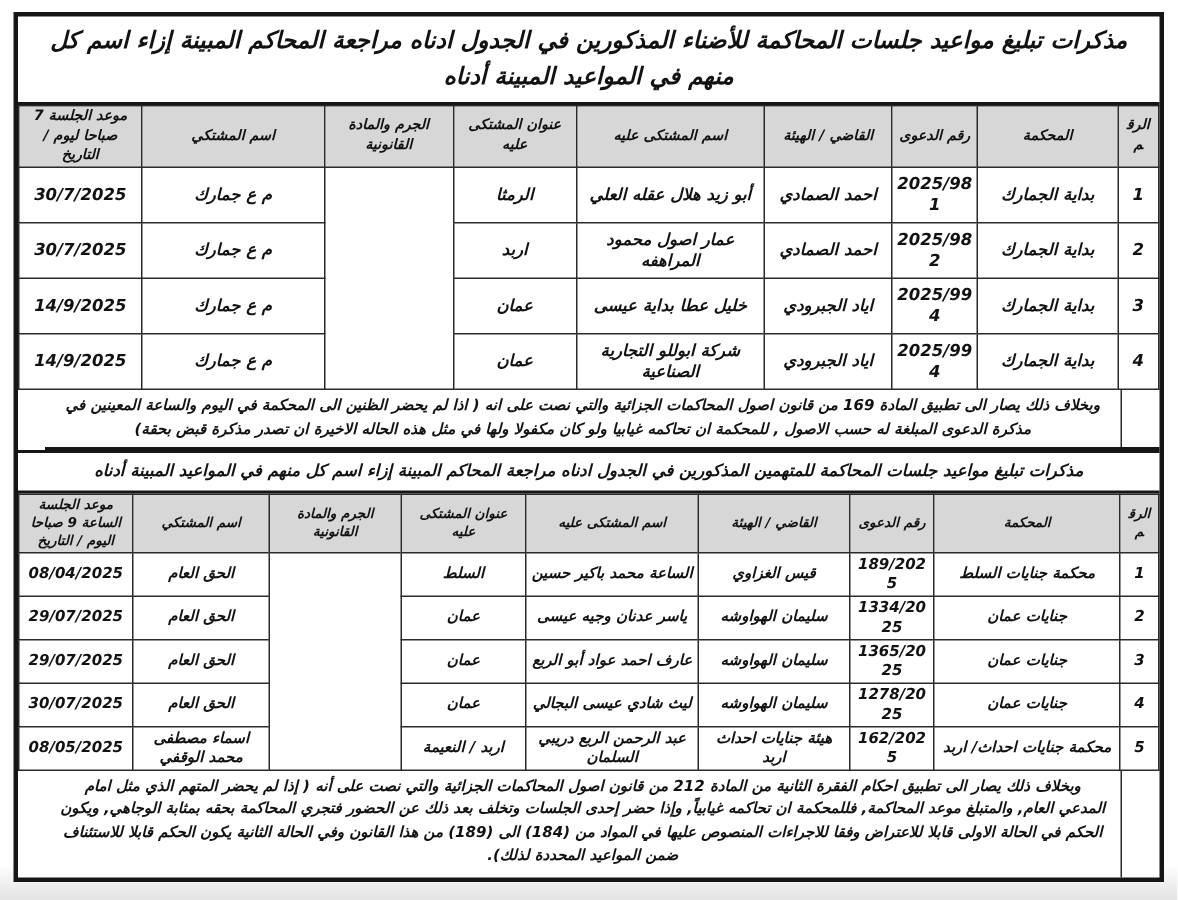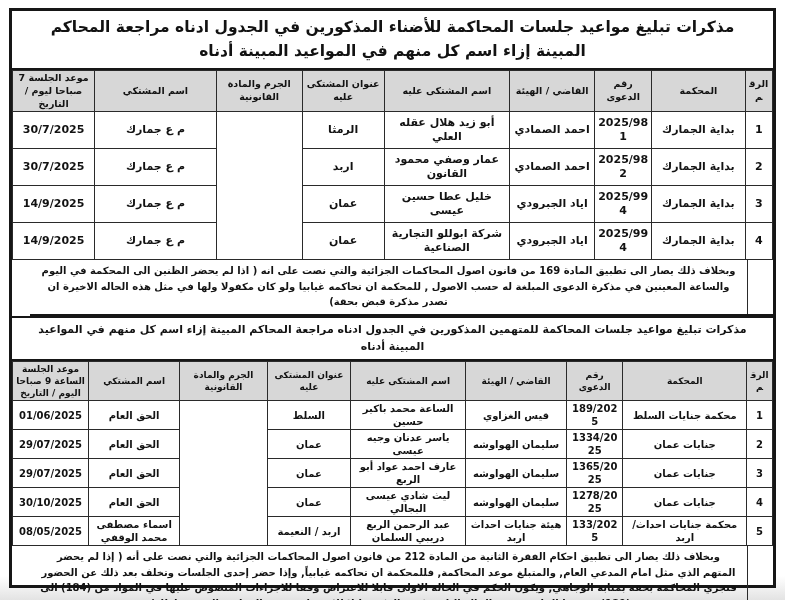--- a/index.html
+++ b/index.html
@@ -6,20 +6,21 @@
   body {
     width:785px; height:600px; overflow:hidden;
     font-family:"DejaVu Sans", sans-serif;
     font-weight:bold; color:#121212;
     direction:rtl;
   }
   .sheet {
     width:785px; height:600px; box-sizing:border-box;
     padding:8px 9px 12px 9px;
     background:linear-gradient(#ffffff 96%, #e3e3e3 100%);
+    font-style:italic;
   }
   .frame {
     border:3px solid #161616;
     height:100%; box-sizing:border-box;
     display:flex; flex-direction:column;
     background:#fff;
   }
   .title-block {
     border-bottom:2px solid #161616;
     text-align:center;
@@ -92,31 +93,31 @@
             <td>الرمثا</td>
             <td rowspan="4"></td>
             <td>م ع جمارك</td>
             <td>30/7/2025</td>
           </tr>
           <tr>
             <td class="num-cell">2</td>
             <td>بداية الجمارك</td>
             <td>2025/982</td>
             <td>احمد الصمادي</td>
-            <td>عمار وصفي محمود القانون</td>
+            <td>عمار اصول محمود المراهفه</td>
             <td>اربد</td>
             <td>م ع جمارك</td>
             <td>30/7/2025</td>
           </tr>
           <tr>
             <td class="num-cell">3</td>
             <td>بداية الجمارك</td>
             <td>2025/994</td>
             <td>اياد الجبرودي</td>
-            <td>خليل عطا حسين عيسى</td>
+            <td>خليل عطا بداية عيسى</td>
             <td>عمان</td>
             <td>م ع جمارك</td>
             <td>14/9/2025</td>
           </tr>
           <tr>
             <td class="num-cell">4</td>
             <td>بداية الجمارك</td>
             <td>2025/994</td>
             <td>اياد الجبرودي</td>
             <td>شركة ابوللو التجارية الصناعية</td>
@@ -162,21 +163,21 @@
       <tbody>
           <tr>
             <td class="num-cell">1</td>
             <td>محكمة جنايات السلط</td>
             <td>189/2025</td>
             <td>قيس الغزاوي</td>
             <td>الساعة محمد باكير حسين</td>
             <td>السلط</td>
             <td rowspan="5"></td>
             <td>الحق العام</td>
-            <td>01/06/2025</td>
+            <td>08/04/2025</td>
           </tr>
           <tr>
             <td class="num-cell">2</td>
             <td>جنايات عمان</td>
             <td>1334/2025</td>
             <td>سليمان الهواوشه</td>
             <td>ياسر عدنان وجيه عيسى</td>
             <td>عمان</td>
             <td>الحق العام</td>
             <td>29/07/2025</td>
@@ -192,26 +193,26 @@
             <td>29/07/2025</td>
           </tr>
           <tr>
             <td class="num-cell">4</td>
             <td>جنايات عمان</td>
             <td>1278/2025</td>
             <td>سليمان الهواوشه</td>
             <td>ليث شادي عيسى البجالي</td>
             <td>عمان</td>
             <td>الحق العام</td>
-            <td>30/10/2025</td>
+            <td>30/07/2025</td>
           </tr>
           <tr>
             <td class="num-cell">5</td>
             <td>محكمة جنايات احداث/ اربد</td>
-            <td>133/2025</td>
+            <td>162/2025</td>
             <td>هيئة جنايات احداث اربد</td>
             <td>عبد الرحمن الربع دريبي السلمان</td>
             <td>اربد / النعيمة</td>
             <td>اسماء مصطفى محمد الوقفي</td>
             <td>08/05/2025</td>
           </tr>
         </tbody>
     </table>
 
     <div class="notice-row last">

